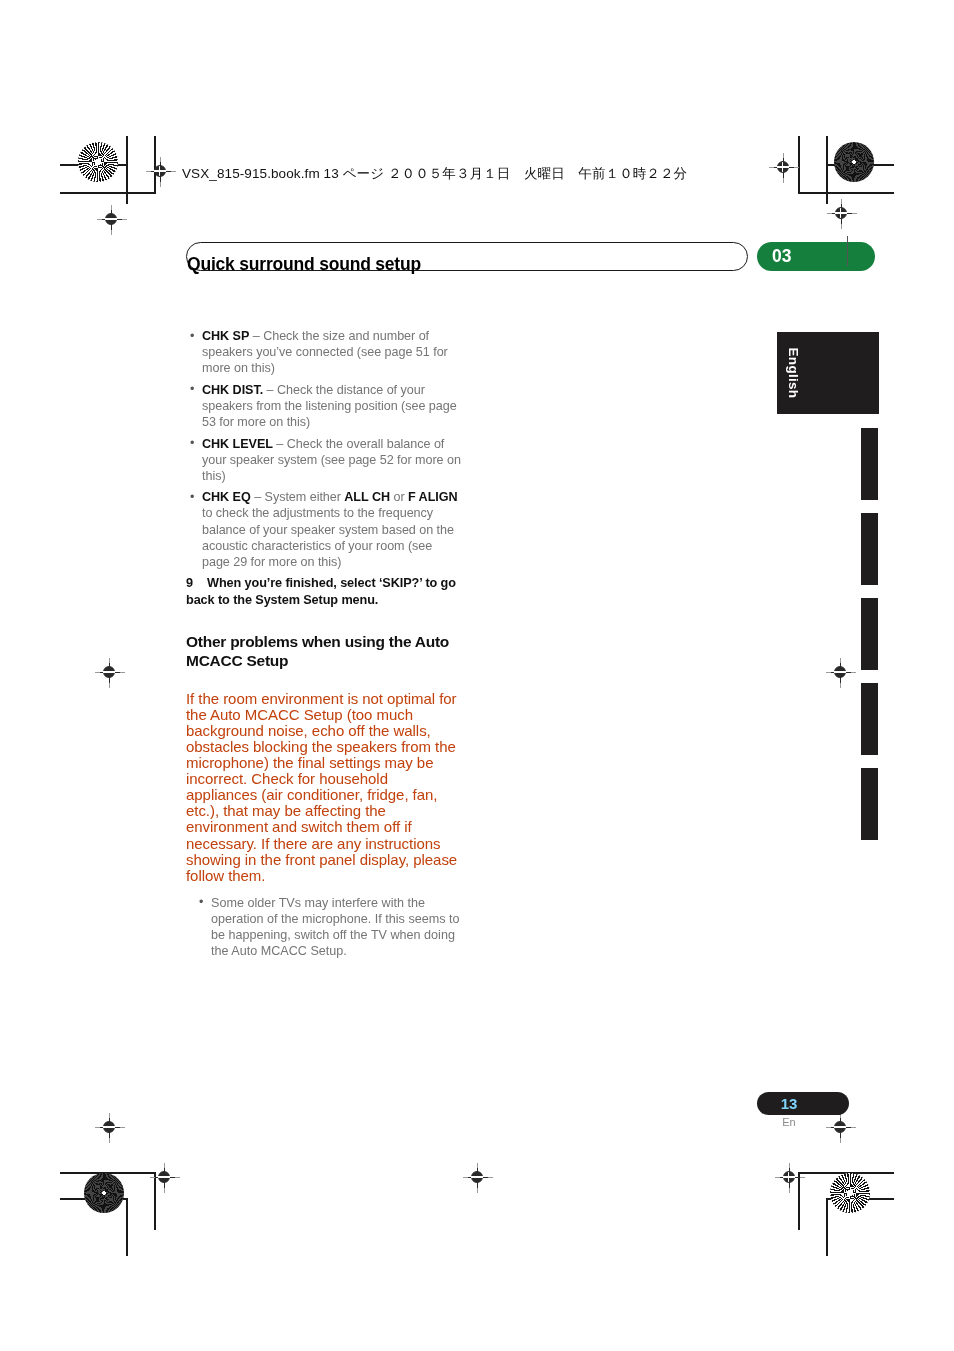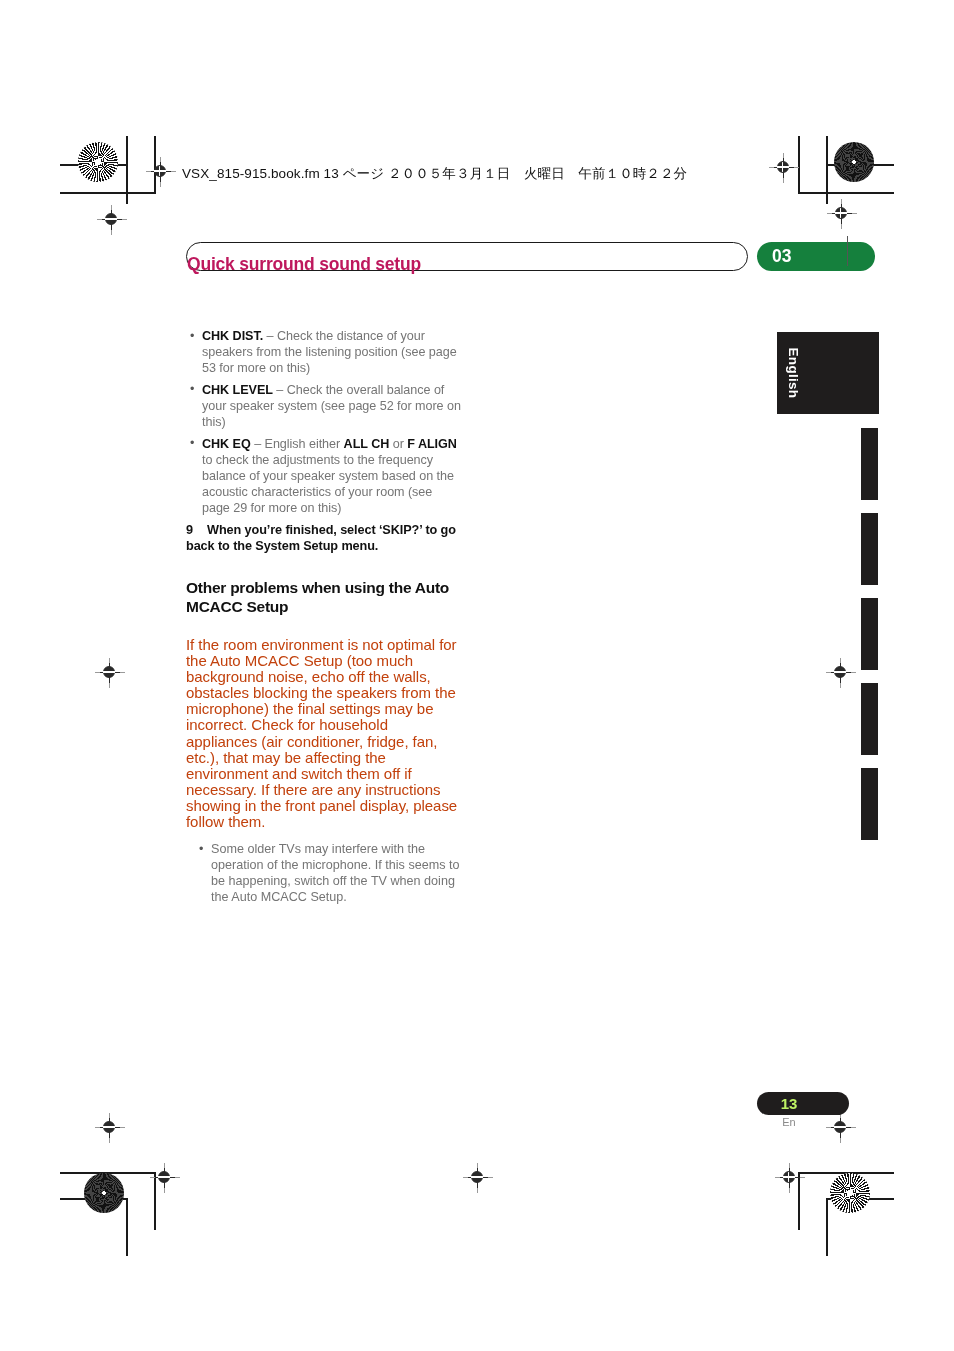--- a/index.html
+++ b/index.html
@@ -97,21 +97,21 @@
     width: 562px; height: 29px;
     border: 1.6px solid #1a1a1a;
     border-radius: 15px;
     box-sizing: border-box;
     display: flex;
     align-items: center;
   }
   .title-bar .title-text {
     font-size: 17.5px;
     font-weight: bold;
-    color: #be185d;
+    color: #000000;
     letter-spacing: -0.2px;
     margin-top: 16px;
   }
   .chapter-badge {
     position: absolute;
     left: 757px; top: 242px;
     width: 118px; height: 29px;
     background: #15803d;
     border-radius: 15px;
     color: #ffffff;
@@ -223,21 +223,21 @@
     letter-spacing: -0.05px;
   }
 
   
   .page-badge {
     position: absolute;
     left: 757px; top: 1092px;
     width: 92px; height: 23px;
     background: #1f1d1d;
     border-radius: 12px;
-    color: #bef264;
+    color: #7dd3fc;
     font-size: 15px;
     font-weight: bold;
     display: flex;
     align-items: center;
     justify-content: center;
     padding-right: 28px;
     box-sizing: border-box;
   }
   .page-lang {
     position: absolute;
@@ -366,28 +366,31 @@
   <div class="lang-text">English</div>
 </div>
 <div class="side-tab" style="top:428px; height:72px;"></div>
 <div class="side-tab" style="top:513px; height:72px;"></div>
 <div class="side-tab" style="top:598px; height:72px;"></div>
 <div class="side-tab" style="top:683px; height:72px;"></div>
 <div class="side-tab" style="top:768px; height:72px;"></div>
 
 <div class="col">
 
+  <div class="bullet">
+    <b>CHK SP</b><span> – Check the size and number of speakers you’ve connected (see page 51 for more on this)</span>
+  </div>
   <div class="bullet">
     <b>CHK DIST.</b><span> – Check the distance of your speakers from the listening position (see page 53 for more on this)</span>
   </div>
   <div class="bullet">
     <b>CHK LEVEL</b><span> – Check the overall balance of your speaker system (see page 52 for more on this)</span>
   </div>
   <div class="bullet">
-    <b>CHK EQ</b><span> – English either </span><b>ALL CH</b><span> or </span><b>F ALIGN</b><span> to check the adjustments to the frequency balance of your speaker system based on the acoustic characteristics of your room (see page 29 for more on this)</span>
+    <b>CHK EQ</b><span> – System either </span><b>ALL CH</b><span> or </span><b>F ALIGN</b><span> to check the adjustments to the frequency balance of your speaker system based on the acoustic characteristics of your room (see page 29 for more on this)</span>
   </div>
 
   <div class="step">
     <span class="num">9</span><span>When you’re finished, select ‘SKIP?’ to go back to the System Setup menu.</span>
   </div>
 
   <div class="section-head">Other problems when using the Auto MCACC Setup</div>
   <div class="para">If the room environment is not optimal for the Auto MCACC Setup (too much background noise, echo off the walls, obstacles blocking the speakers from the microphone) the final settings may be incorrect. Check for household appliances (air conditioner, fridge, fan, etc.), that may be affecting the environment and switch them off if necessary. If there are any instructions showing in the front panel display, please follow them.</div>
 
   <div class="sub-bullet" style="margin-top:11px;">Some older TVs may interfere with the operation of the microphone. If this seems to be happening, switch off the TV when doing the Auto MCACC Setup.</div>

